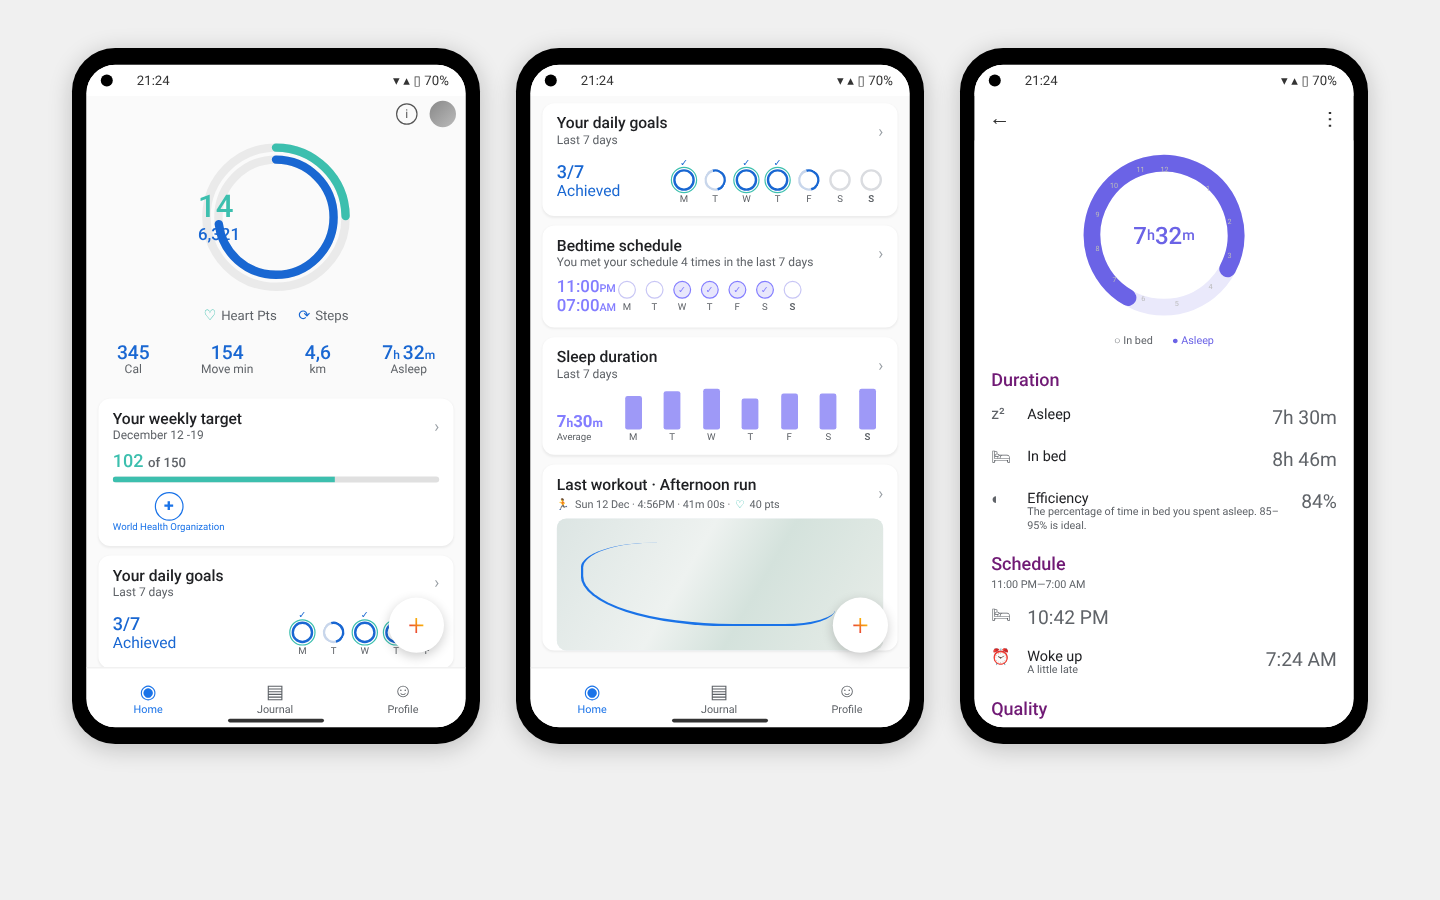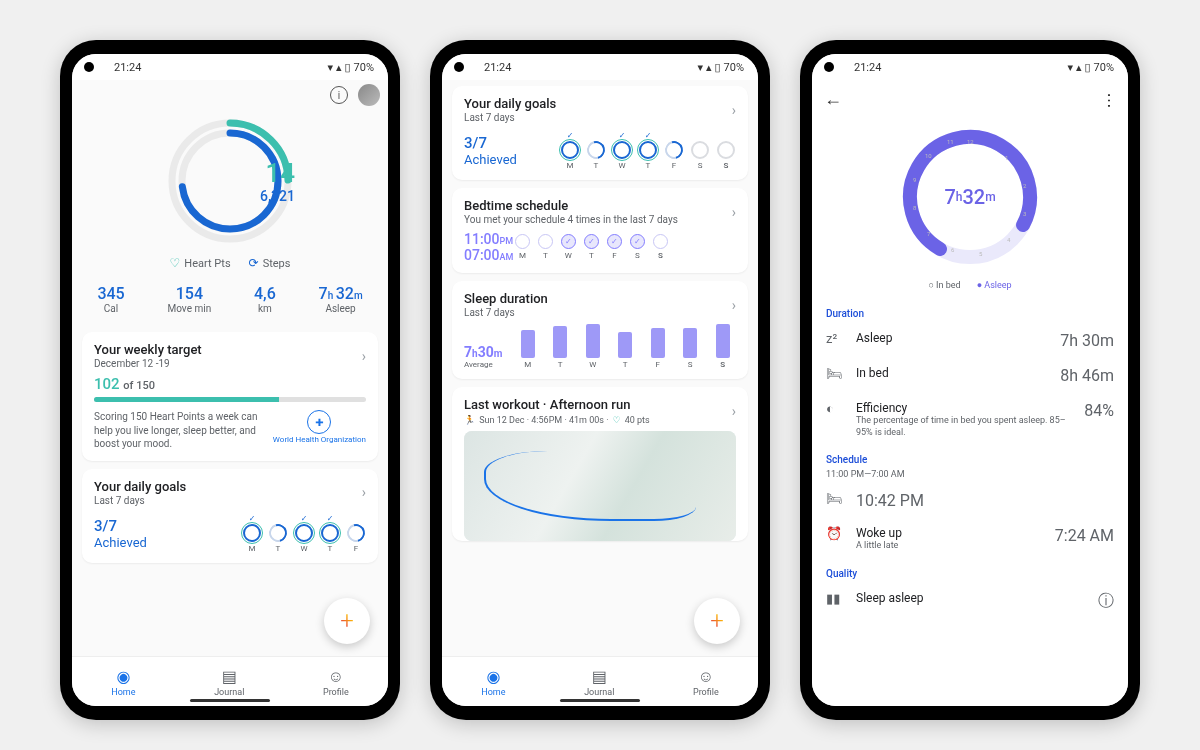--- a/index.html
+++ b/index.html
@@ -9,21 +9,21 @@
     display: flex;
     justify-content: center;
     align-items: flex-start;
     gap: 30px;
     padding: 40px 20px;
     width: 1200px;
     height: 750px;
   }
   .phone {
     width: 340px;
-    height: 680px;
+    height: 580px;
     background: #000;
     border-radius: 36px;
     padding: 14px 12px;
     position: relative;
     box-shadow: 0 4px 20px rgba(0,0,0,0.2);
   }
   .screen {
     width: 100%;
     height: 100%;
     background: #fafafa;
@@ -81,21 +81,21 @@
   .avatar {
     width: 22px; height: 22px;
     border-radius: 50%;
     background: linear-gradient(135deg, #888, #bbb);
   }
   .ring-wrap { display: flex; justify-content: center; padding: 6px 0 2px; }
   .ring { position: relative; width: 130px; height: 130px; }
   .ring svg { transform: rotate(-90deg); }
   .ring-labels {
     position: absolute; inset: 0;
-    display: flex; flex-direction: column; align-items: flex-end; justify-content: center;
+    display: flex; flex-direction: column; align-items: flex-start; justify-content: center;
   }
   .ring-big { font-size: 26px; font-weight: 500; color: #3cbfae; }
   .ring-sub { font-size: 14px; color: #1967d2; font-weight: 500; }
   .legend {
     display: flex; justify-content: center; gap: 18px;
     font-size: 11px; color: #5f6368; padding: 8px 0 10px;
   }
   .legend span { display: flex; align-items: center; gap: 4px; }
   .heart-dot { color: #3cbfae; font-size: 12px; }
   .steps-dot { color: #1967d2; font-size: 12px; }
@@ -228,21 +228,21 @@
     display: flex; align-items: center; justify-content: center;
     font-size: 20px; font-weight: 500; color: #6b63e6;
   }
   .sleep-ring-center .sm { font-size: 12px; }
   .sleep-legend {
     display: flex; justify-content: center; gap: 16px;
     font-size: 9px; padding: 4px 0 10px;
   }
   .sl-inbed { color: #5f6368; }
   .sl-asleep { color: #6b63e6; }
-  .section-h { font-size: 10px; font-weight: 500; padding: 8px 14px 4px; color: #1d4ed8; }
+  .section-h { font-size: 15px; font-weight: 500; padding: 8px 14px 4px; color: #701a75; }
   .list-row {
     display: flex; align-items: flex-start; gap: 12px;
     padding: 8px 14px;
   }
   .lr-icon { width: 18px; font-size: 13px; color: #5f6368; flex-shrink: 0; }
   .lr-main { flex: 1; }
   .lr-title { font-size: 12px; color: #202124; }
   .lr-sub { font-size: 9px; color: #5f6368; line-height: 1.3; }
   .lr-val { font-size: 16px; color: #5f6368; }
   .sched-sub { font-size: 9px; color: #5f6368; padding: 0 14px 4px; }
@@ -319,21 +319,20 @@
             <div class="chev">›</div>
           </div>
           <div class="target-counts">
             <span>102</span>
             <span class="of">of 150</span>
           </div>
           <div class="progress">
               <div class="progress-fill"></div>
             </div>
           <div class="target-body">
-            <div class="target-text">Scoring 150 Heart Points a week can help you live longer, sleep better, and boost your mood.</div>
             <div class="who-badge">
               <div class="who-logo">✚</div>
               <div>World Health Organization</div>
             </div>
           </div>
         </div>
         <div class="card">
           <div class="card-head">
             <div>
               <div class="card-title">Your daily goals</div>

